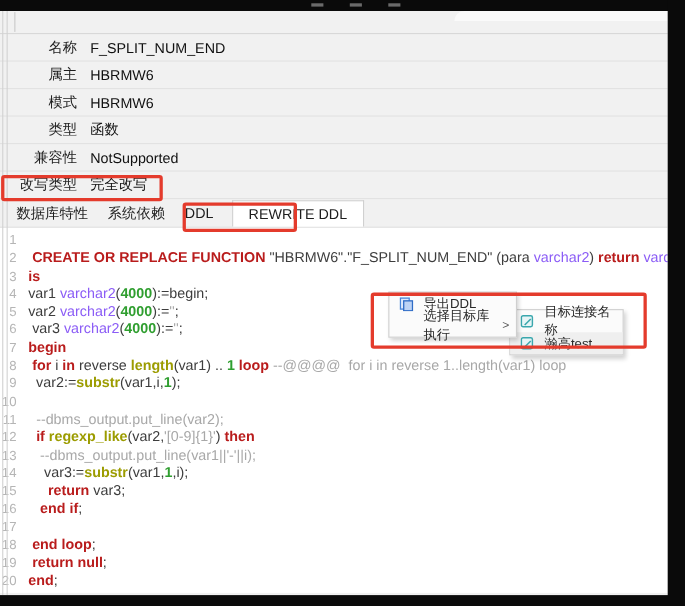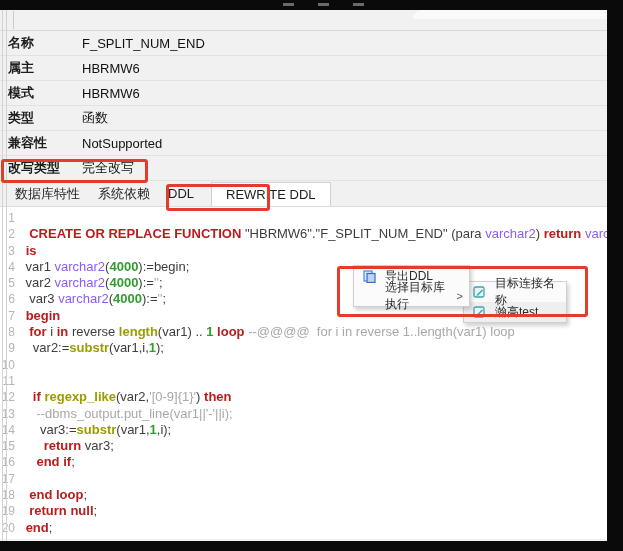--- a/index.html
+++ b/index.html
@@ -15,21 +15,21 @@
   .notch { position:absolute; left:413px; top:10px; width:194px; height:9px; background:#fafafa; border-top-left-radius:10px; z-index:1; }
   .left-rail { position:absolute; left:2px; top:10px; width:5px; height:531px; border-left:1px solid #d2d2d2; border-right:1px solid #d2d2d2; z-index:1; }
   .tick { position:absolute; left:13px; top:11px; width:1px; height:18px; background:#c9c9c9; }
 
   .content { position:absolute; left:0; top:10px; width:607px; height:531px; }
   .toolbar-space { height:21px; border-bottom:1px solid #d8d8d8; }
 
   
   .form { }
   .form-row { height:25px; display:flex; align-items:center; border-bottom:1px solid #e2e2e2; padding-left:8px; }
-  .form-label { width:62px; font-size:13px; color:#1d1d1d; flex:0 0 62px;font-weight:bold; }
+  .form-label { width:62px; text-align:right; font-size:13px; color:#1d1d1d; flex:0 0 62px; }
   .form-value { margin-left:12px; font-size:13px; color:#111; }
 
   
   .tabbar { height:25px; display:flex; align-items:center; padding-left:6px; }
   .tab { display:flex; align-items:center; padding:0 9px; font-size:13px; color:#1d1d1d; }
   .tab.active { background:#ffffff; border:1px solid #d0d0d0; border-bottom:none; padding:4px 14px; margin-left:8px; }
 
   
   .editor { background:#ffffff; height:333px; padding-top:3px; overflow:hidden; border-top:1px solid #dcdcdc; font-size:13px; line-height:16.3px; }
   .code-line { display:flex; white-space:pre; height:16.3px; }
@@ -115,21 +115,21 @@
         <div class="code-line"><span class="ln">1</span><span></span></div>
         <div class="code-line"><span class="ln">2</span><span><span class="tok-p">  </span><span class="tok-k">CREATE OR REPLACE FUNCTION</span><span class="tok-p"> "HBRMW6"."F_SPLIT_NUM_END" (para </span><span class="tok-t">varchar2</span><span class="tok-p">) </span><span class="tok-k">return</span><span class="tok-p"> </span><span class="tok-t">varchar2</span></span></div>
         <div class="code-line"><span class="ln">3</span><span><span class="tok-p"> </span><span class="tok-k">is</span></span></div>
         <div class="code-line"><span class="ln">4</span><span><span class="tok-p"> var1 </span><span class="tok-t">varchar2</span><span class="tok-p">(</span><span class="tok-n">4000</span><span class="tok-p">):=begin;</span></span></div>
         <div class="code-line"><span class="ln">5</span><span><span class="tok-p"> var2 </span><span class="tok-t">varchar2</span><span class="tok-p">(</span><span class="tok-n">4000</span><span class="tok-p">):=</span><span class="tok-s">''</span><span class="tok-p">;</span></span></div>
         <div class="code-line"><span class="ln">6</span><span><span class="tok-p">  var3 </span><span class="tok-t">varchar2</span><span class="tok-p">(</span><span class="tok-n">4000</span><span class="tok-p">):=</span><span class="tok-s">''</span><span class="tok-p">;</span></span></div>
         <div class="code-line"><span class="ln">7</span><span><span class="tok-p"> </span><span class="tok-k">begin</span></span></div>
         <div class="code-line"><span class="ln">8</span><span><span class="tok-p">  </span><span class="tok-k">for</span><span class="tok-p"> i </span><span class="tok-k">in</span><span class="tok-p"> reverse </span><span class="tok-f">length</span><span class="tok-p">(var1) .. </span><span class="tok-n">1</span><span class="tok-p"> </span><span class="tok-k">loop</span><span class="tok-p"> </span><span class="tok-c">--@@@@  for i in reverse 1..length(var1) loop</span></span></div>
         <div class="code-line"><span class="ln">9</span><span><span class="tok-p">   var2:=</span><span class="tok-f">substr</span><span class="tok-p">(var1,i,</span><span class="tok-n">1</span><span class="tok-p">);</span></span></div>
         <div class="code-line"><span class="ln">10</span><span></span></div>
-        <div class="code-line"><span class="ln">11</span></div>
+        <div class="code-line"><span class="ln">11</span><span><span class="tok-p">   </span><span class="tok-c">--dbms_output.put_line(var2);</span></span></div>
         <div class="code-line"><span class="ln">12</span><span><span class="tok-p">   </span><span class="tok-k">if</span><span class="tok-p"> </span><span class="tok-f">regexp_like</span><span class="tok-p">(var2,</span><span class="tok-s">'[0-9]{1}'</span><span class="tok-p">) </span><span class="tok-k">then</span></span></div>
         <div class="code-line"><span class="ln">13</span><span><span class="tok-p">    </span><span class="tok-c">--dbms_output.put_line(var1||'-'||i);</span></span></div>
         <div class="code-line"><span class="ln">14</span><span><span class="tok-p">     var3:=</span><span class="tok-f">substr</span><span class="tok-p">(var1,</span><span class="tok-n">1</span><span class="tok-p">,i);</span></span></div>
         <div class="code-line"><span class="ln">15</span><span><span class="tok-p">      </span><span class="tok-k">return</span><span class="tok-p"> var3;</span></span></div>
         <div class="code-line"><span class="ln">16</span><span><span class="tok-p">    </span><span class="tok-k">end if</span><span class="tok-p">;</span></span></div>
         <div class="code-line"><span class="ln">17</span><span></span></div>
         <div class="code-line"><span class="ln">18</span><span><span class="tok-p">  </span><span class="tok-k">end loop</span><span class="tok-p">;</span></span></div>
         <div class="code-line"><span class="ln">19</span><span><span class="tok-p">  </span><span class="tok-k">return null</span><span class="tok-p">;</span></span></div>
         <div class="code-line"><span class="ln">20</span><span><span class="tok-p"> </span><span class="tok-k">end</span><span class="tok-p">;</span></span></div>
       </div>

